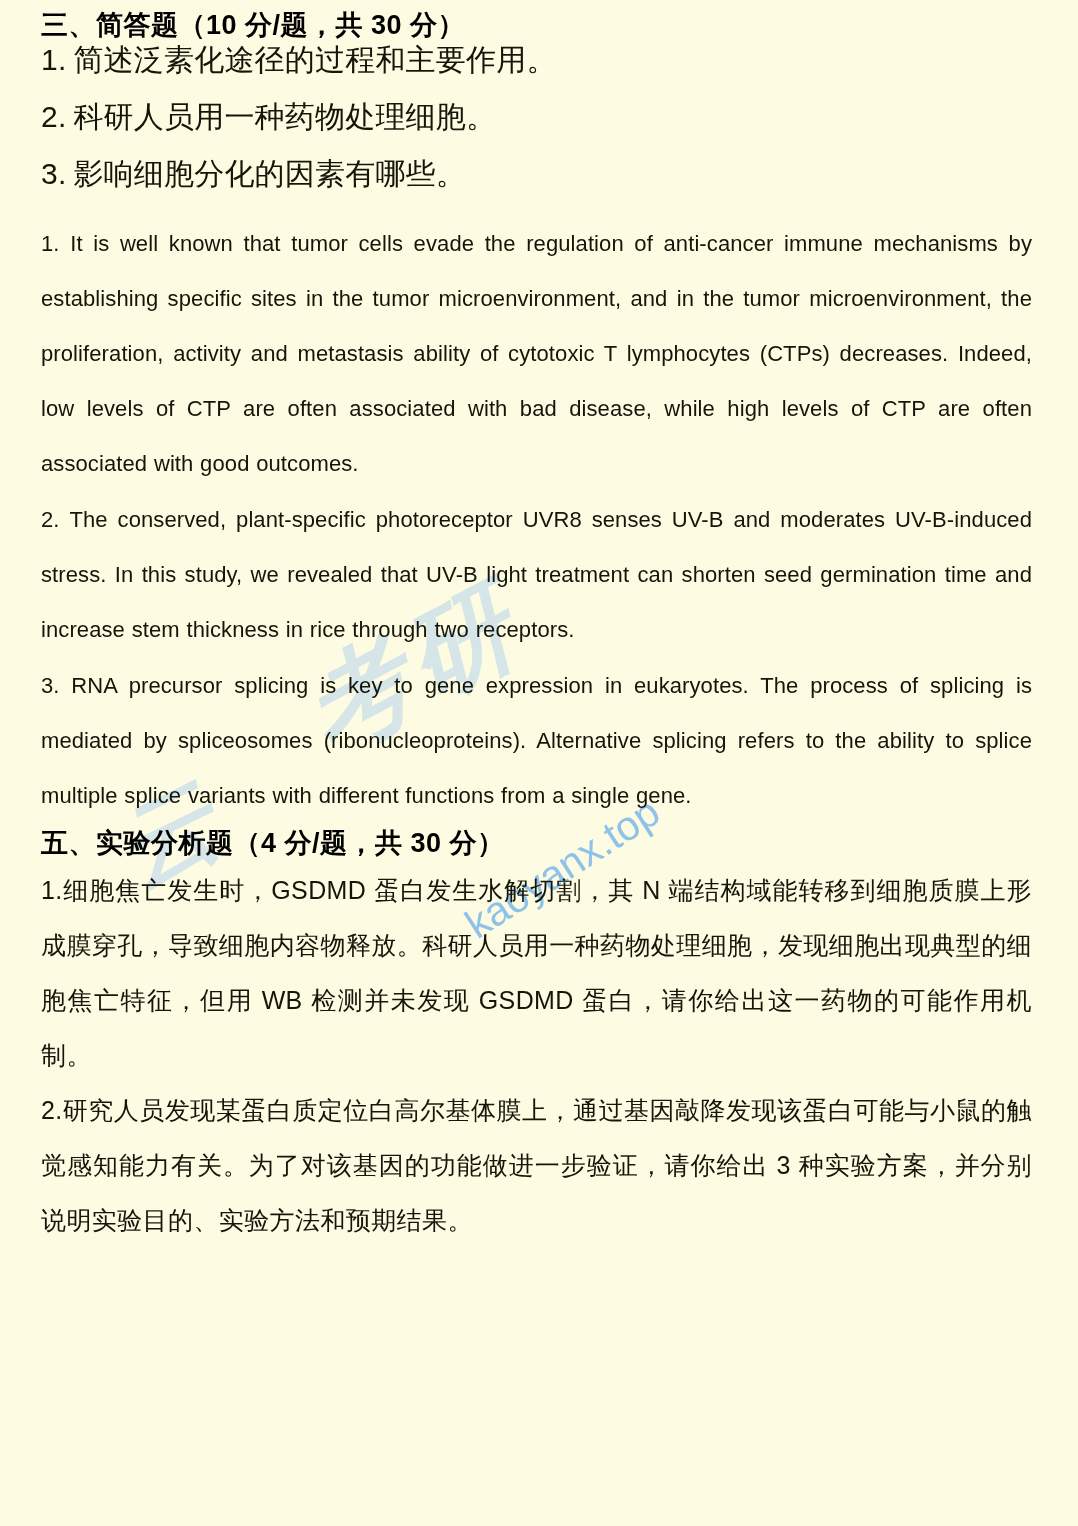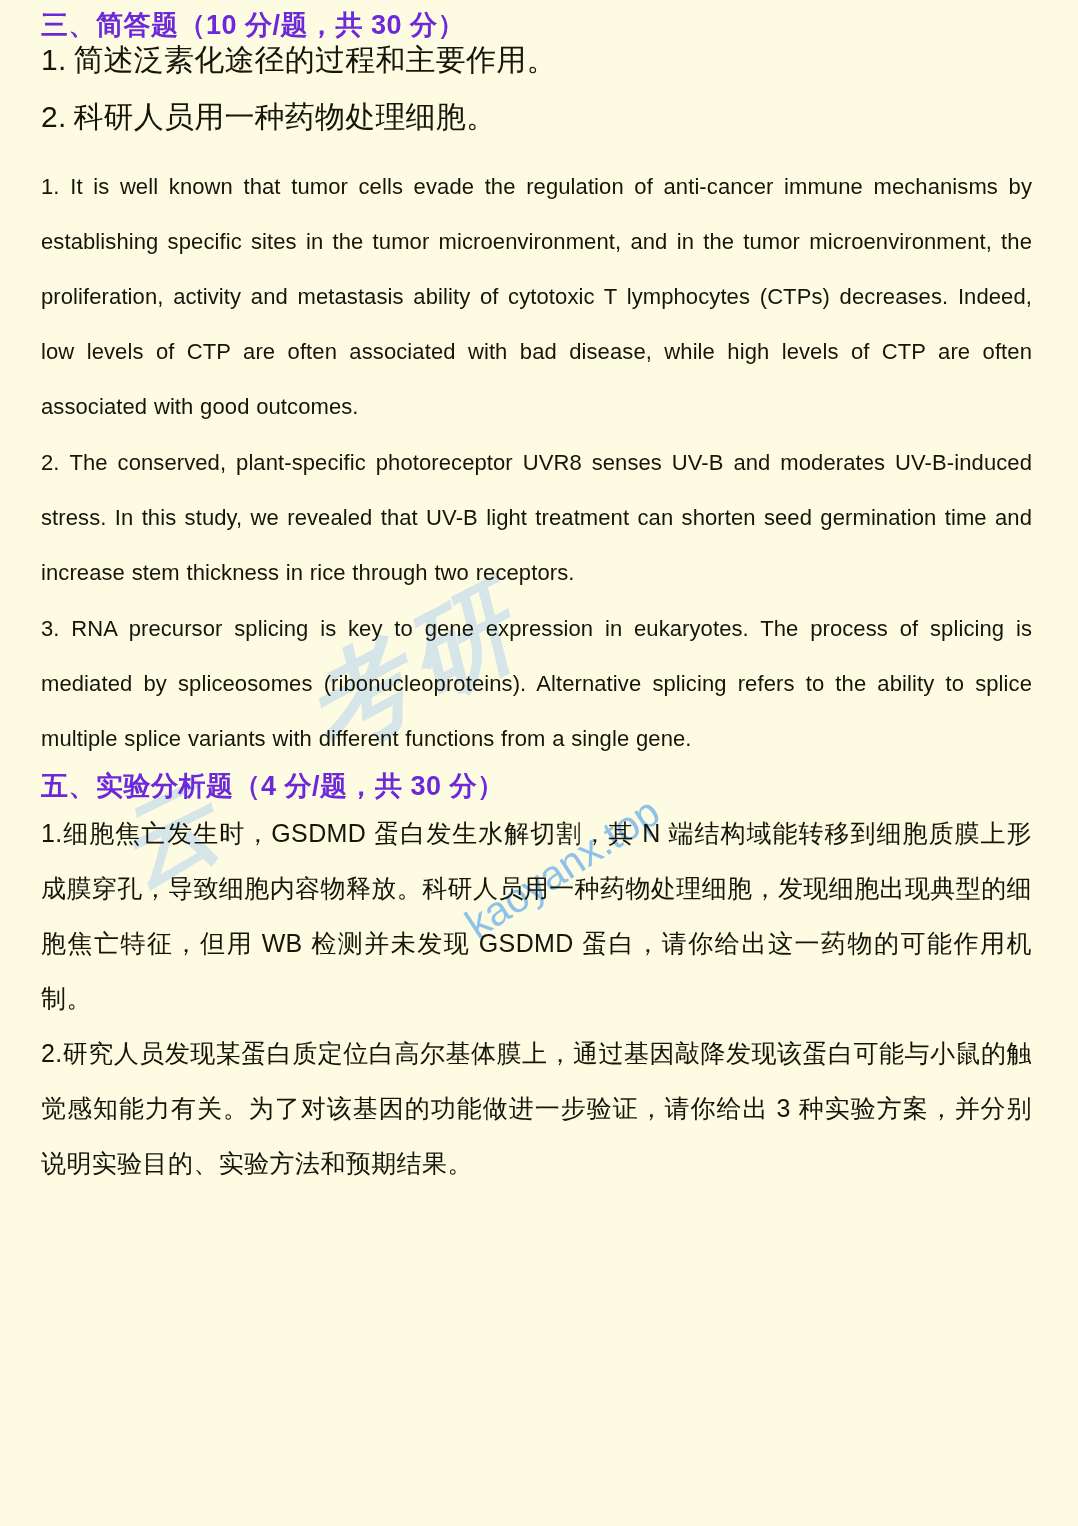--- a/index.html
+++ b/index.html
@@ -77,21 +77,21 @@
     z-index: 2;
   }
 
   h2.section-heading {
     font-size: 27px;
     font-weight: 700;
     margin: 0;
     padding: 0;
     line-height: 1.45;
     letter-spacing: .5px;
-    color: #6d28d9;
+    color: #000000;
   }
   .sec-3 { margin: 3px 0 9px 0; }
   .sec-4 { margin: 14px 0 10px 0; }
   .sec-5 { margin: 12px 0 4px 0; }
 
   p {
     margin: 0;
     padding: 0;
   }
 
@@ -141,20 +141,23 @@
   <div class="content">
 
     <h2 class="section-heading sec-3">三、简答题（10 分/题，共 30 分）</h2>
 
     <p class="qa-line">
       <span class="num">1.</span><span>简述泛素化途径的过程和主要作用。</span>
     </p>
     <p class="qa-line">
       <span class="num">2.</span><span>科研人员用一种药物处理细胞。</span>
     </p>
+    <p class="qa-line">
+      <span class="num">3.</span><span>影响细胞分化的因素有哪些。</span>
+    </p>
 
 
     <p class="en-para">
       <span>1.</span>&nbsp;<span>It is well known that tumor cells evade the regulation of anti-cancer immune mechanisms by establishing specific sites in the tumor microenvironment, and in the tumor microenvironment, the proliferation, activity and metastasis ability of cytotoxic T lymphocytes (CTPs) decreases. Indeed, low levels of CTP are often associated with bad disease, while high levels of CTP are often associated with good outcomes.</span>
     </p>
     <p class="en-para">
       <span>2.</span>&nbsp;<span>The conserved, plant-specific photoreceptor UVR8 senses UV-B and moderates UV-B-induced stress. In this study, we revealed that UV-B light treatment can shorten seed germination time and increase stem thickness in rice through two receptors.</span>
     </p>
     <p class="en-para">
       <span>3.</span>&nbsp;<span>RNA precursor splicing is key to gene expression in eukaryotes. The process of splicing is mediated by spliceosomes (ribonucleoproteins). Alternative splicing refers to the ability to splice multiple splice variants with different functions from a single gene.</span>

